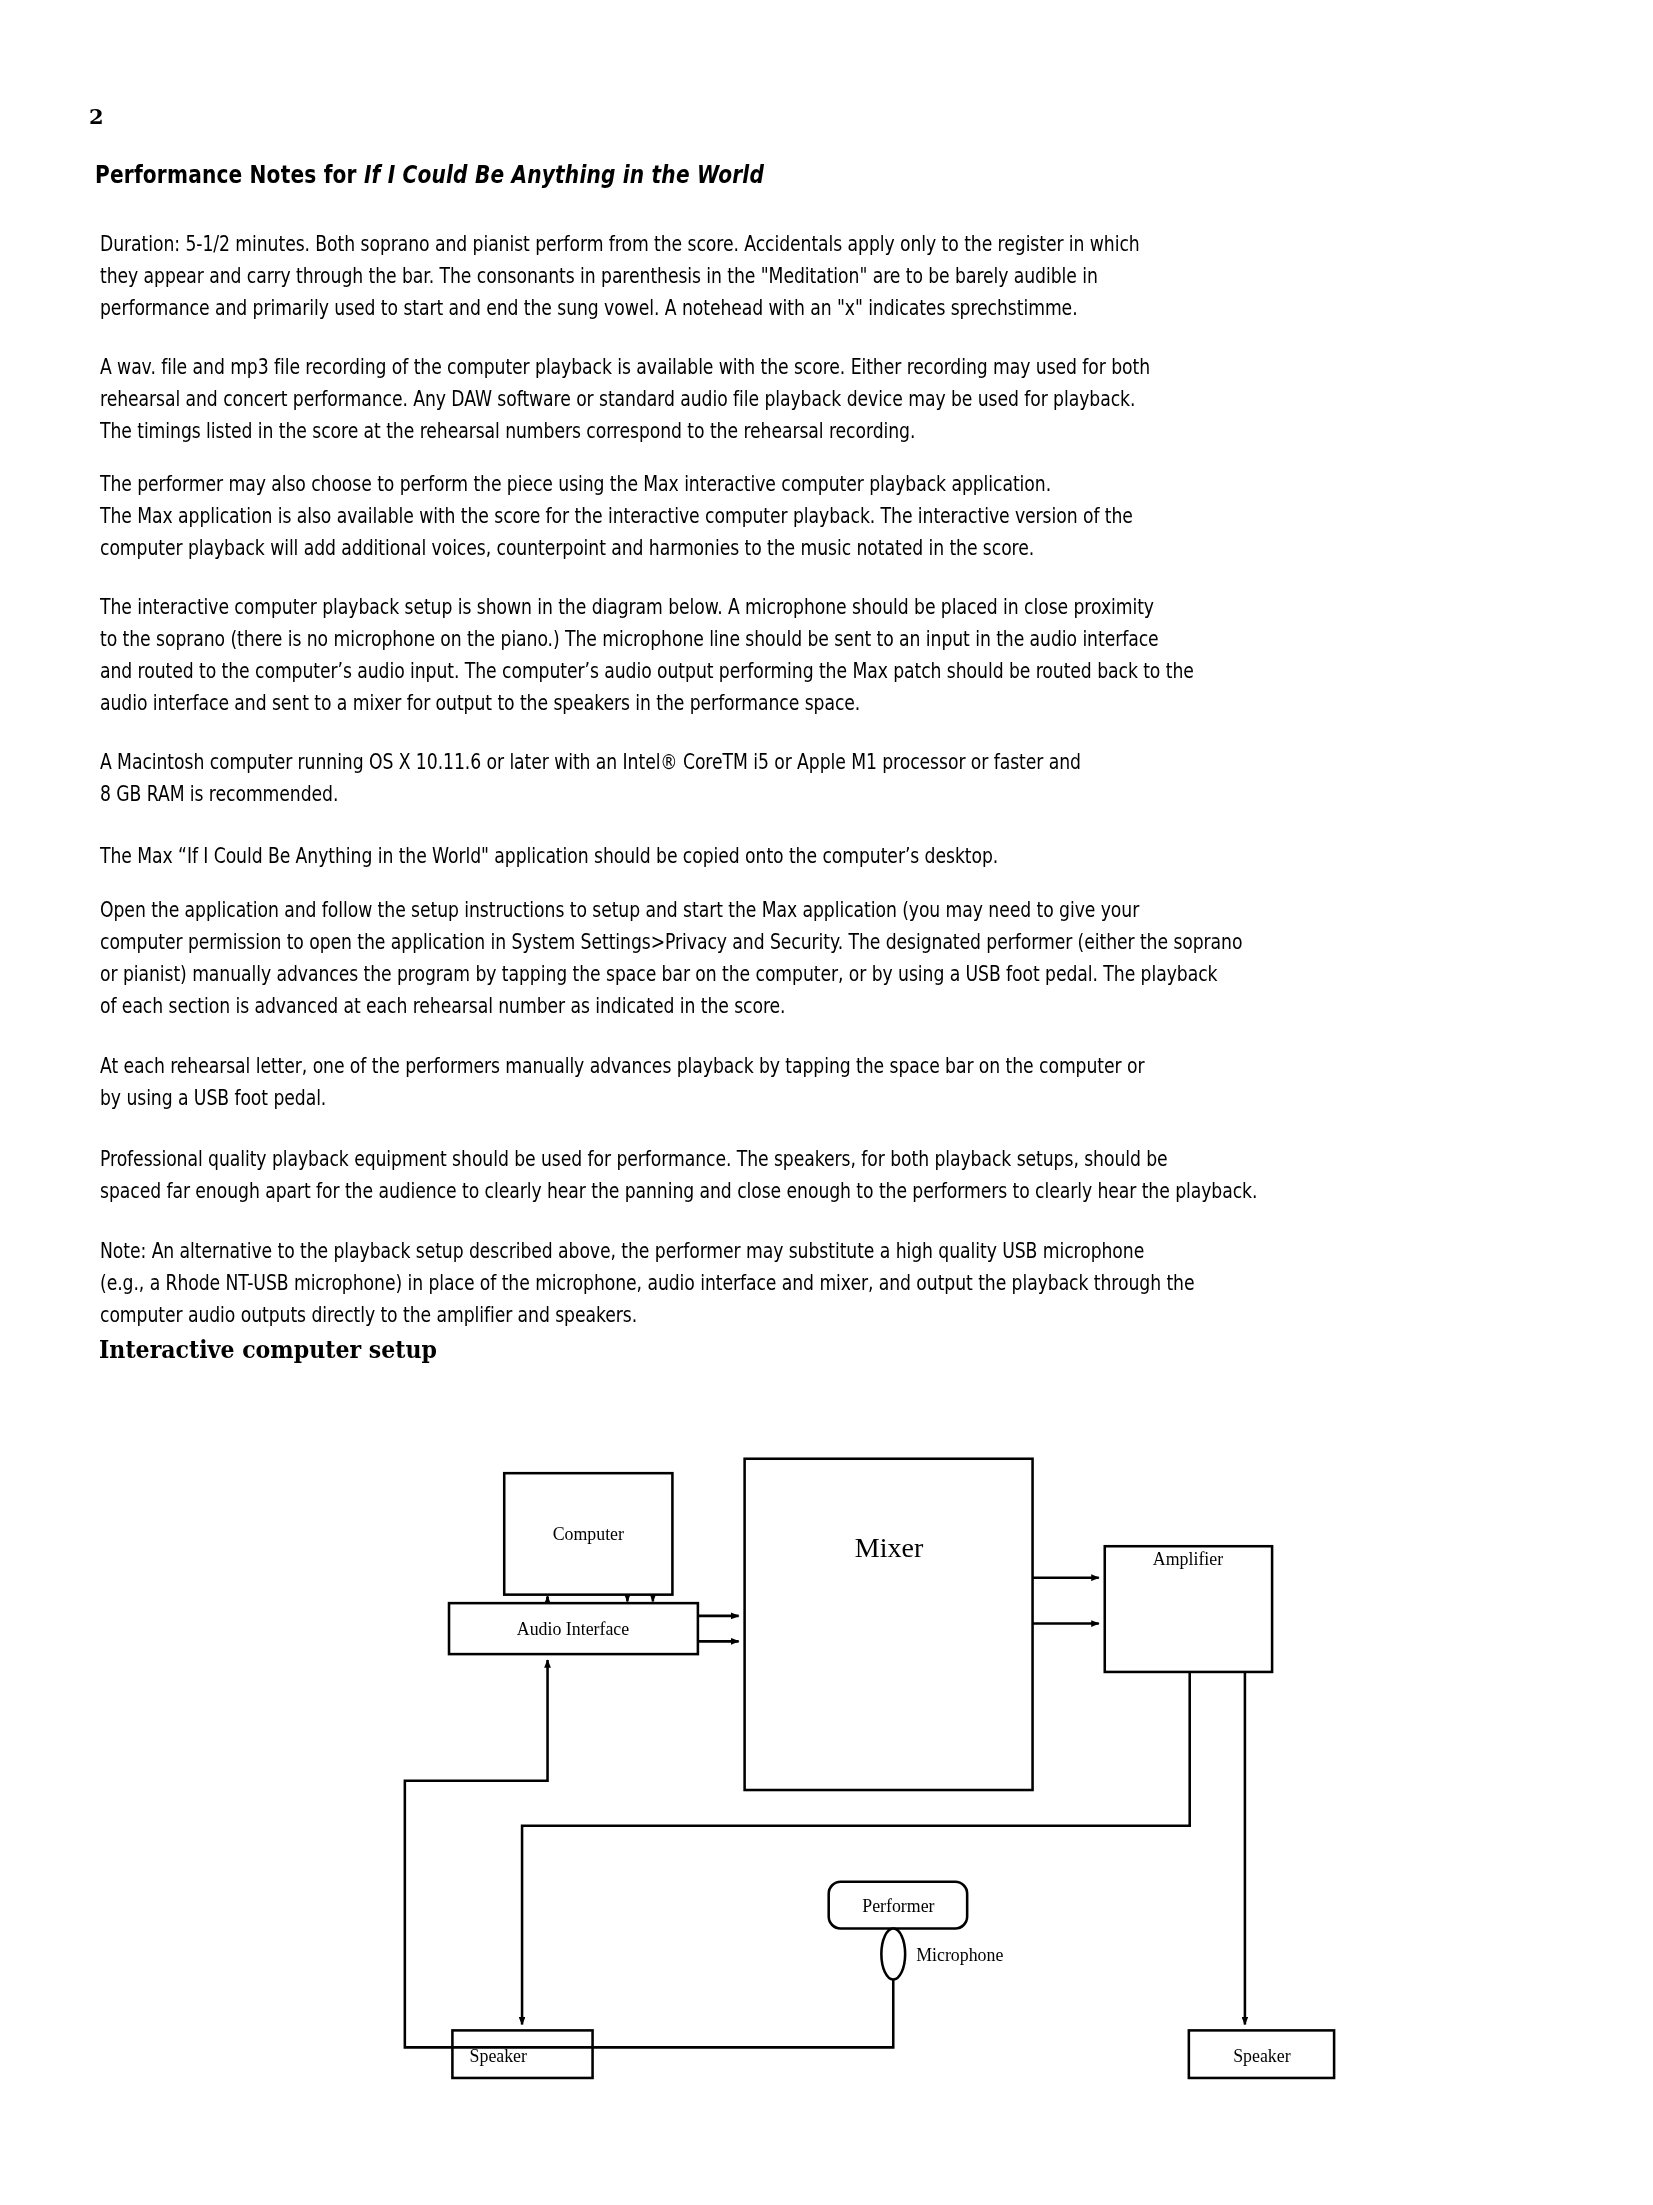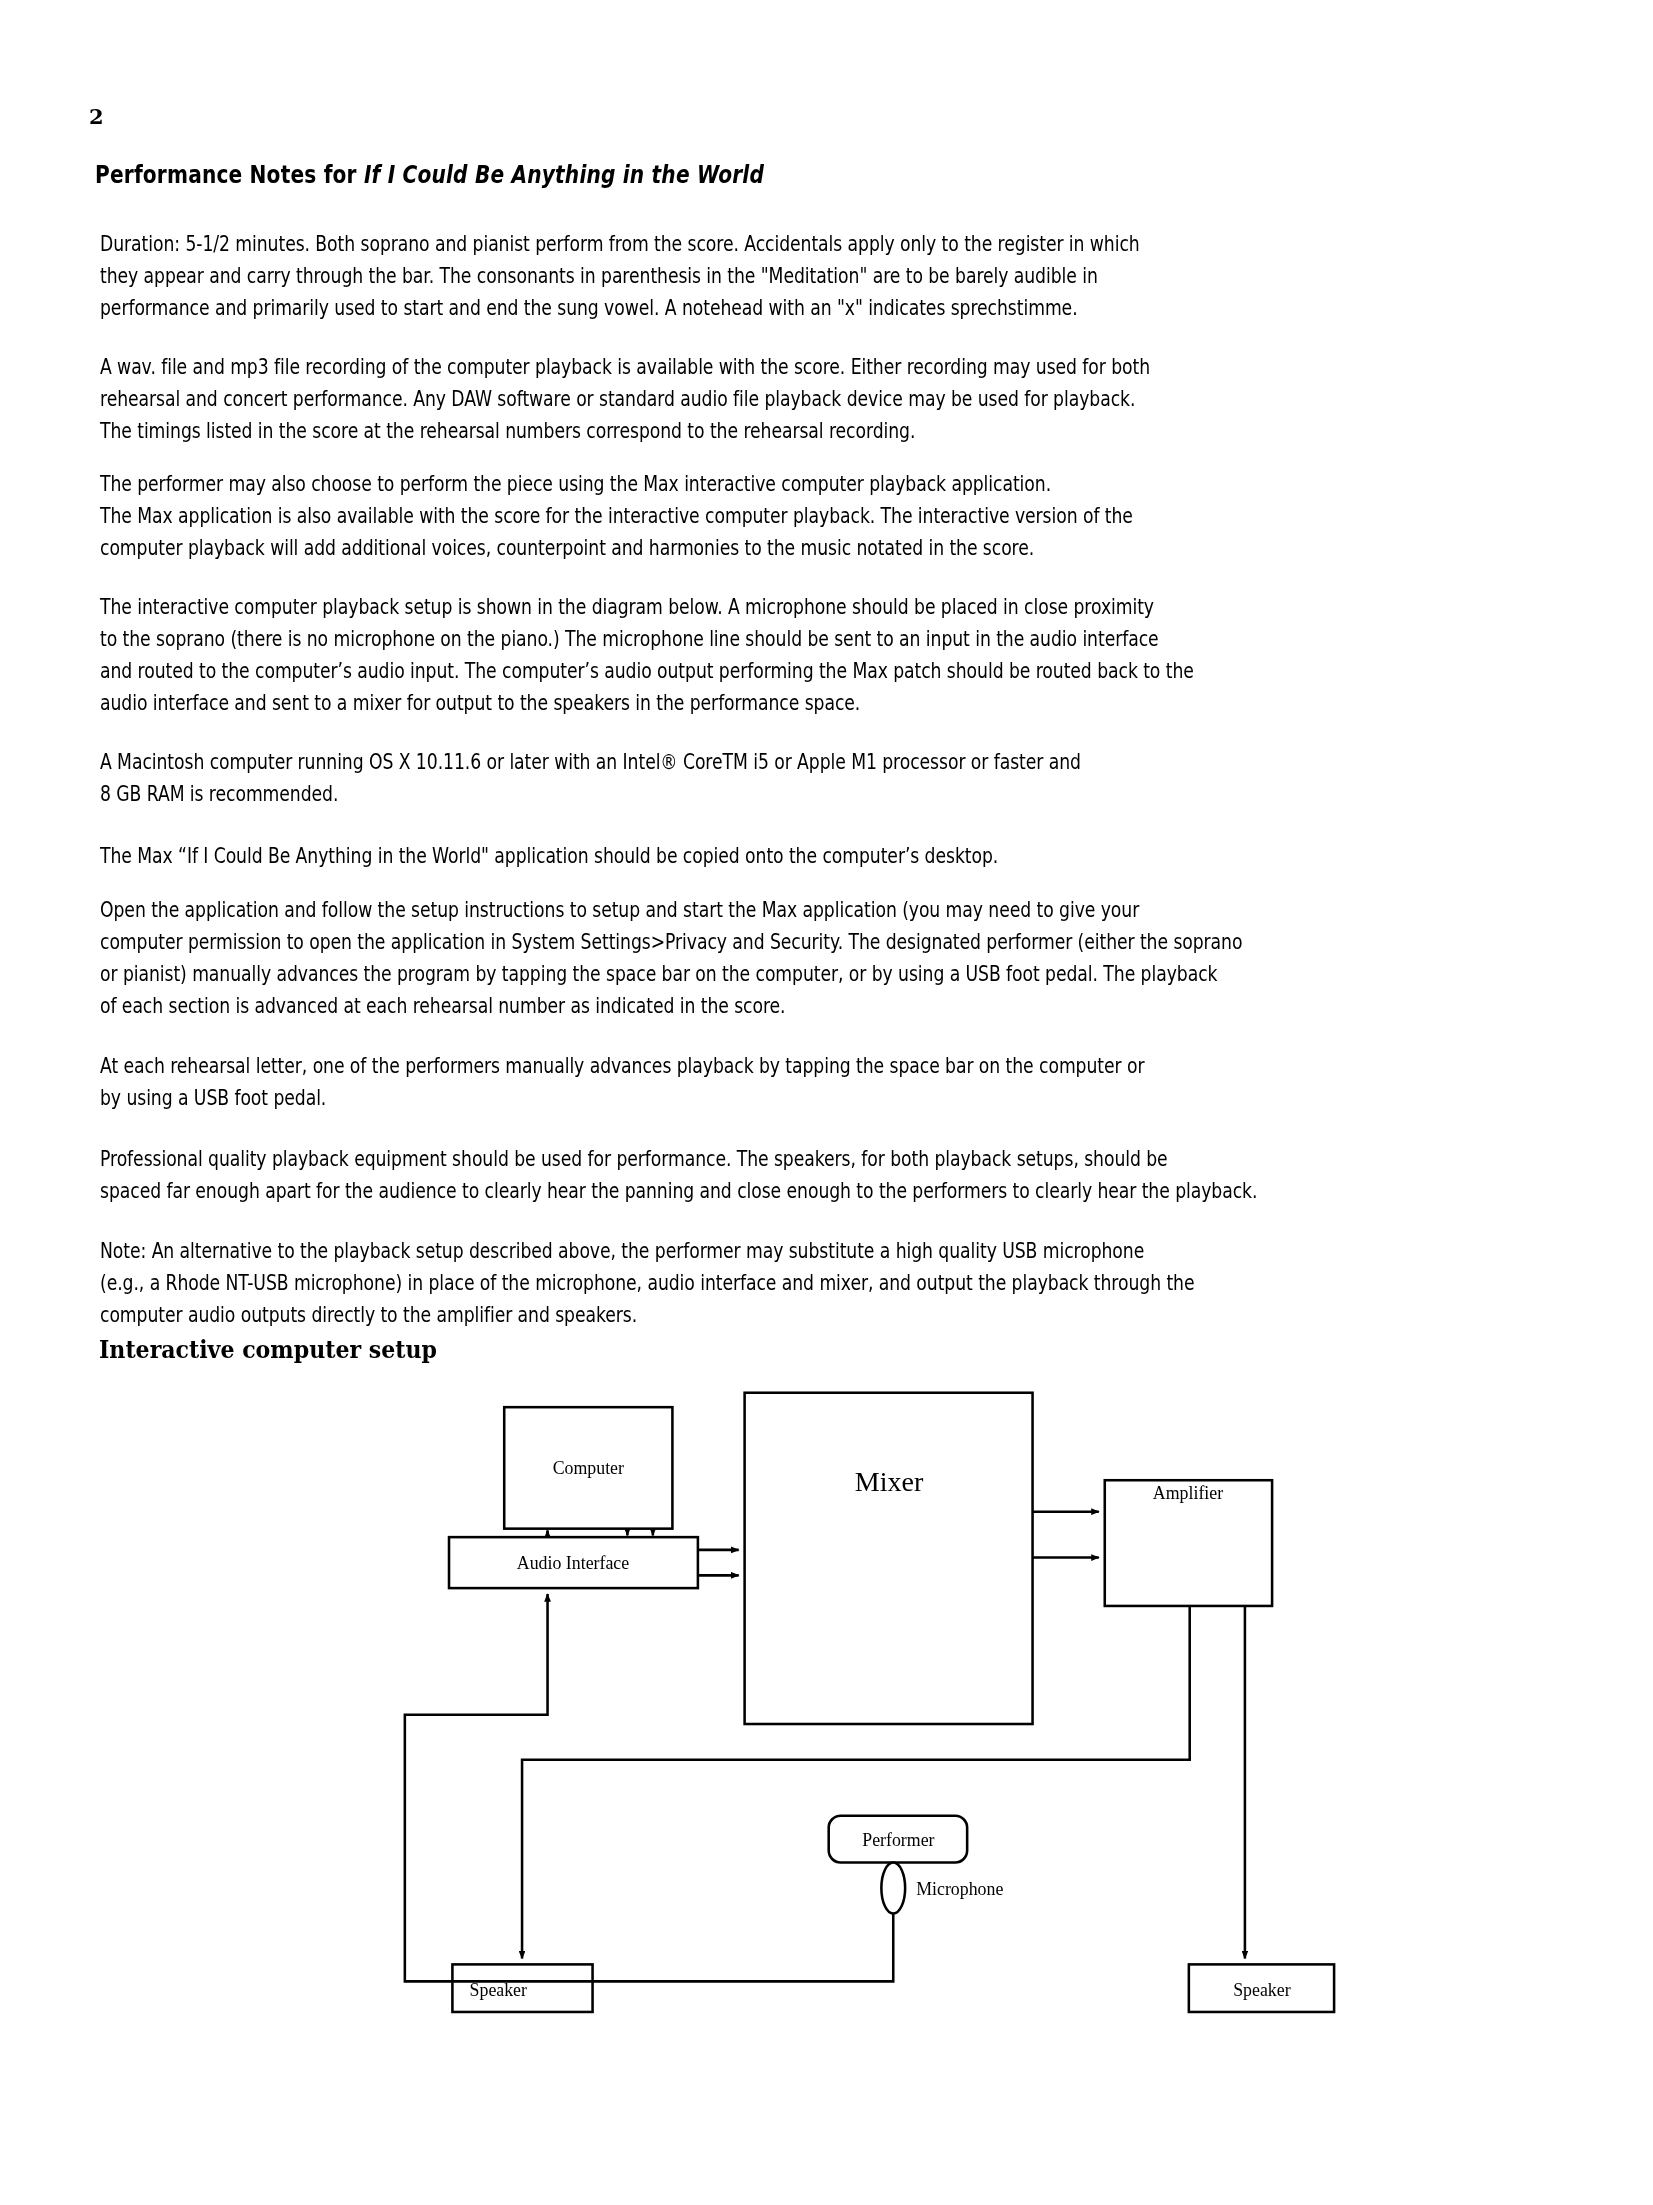--- a/index.html
+++ b/index.html
@@ -71,21 +71,21 @@
     font-weight: bold;
     font-size: 24px;
     transform: scaleX(0.92);
     transform-origin: left top;
     white-space: nowrap;
   }
 
   .diagram-wrap {
     position: absolute;
     left: 0px;
-    top: 1380px;
+    top: 1446px;
     width: 1654px;
     height: 722px;
   }
   svg { display: block; }
   .dg-label {
     font-family: "Liberation Serif", serif;
     fill: #000000;
   }
   .dg-label-sm { font-size: 21px; }
   .dg-label-lg { font-size: 33px; }

